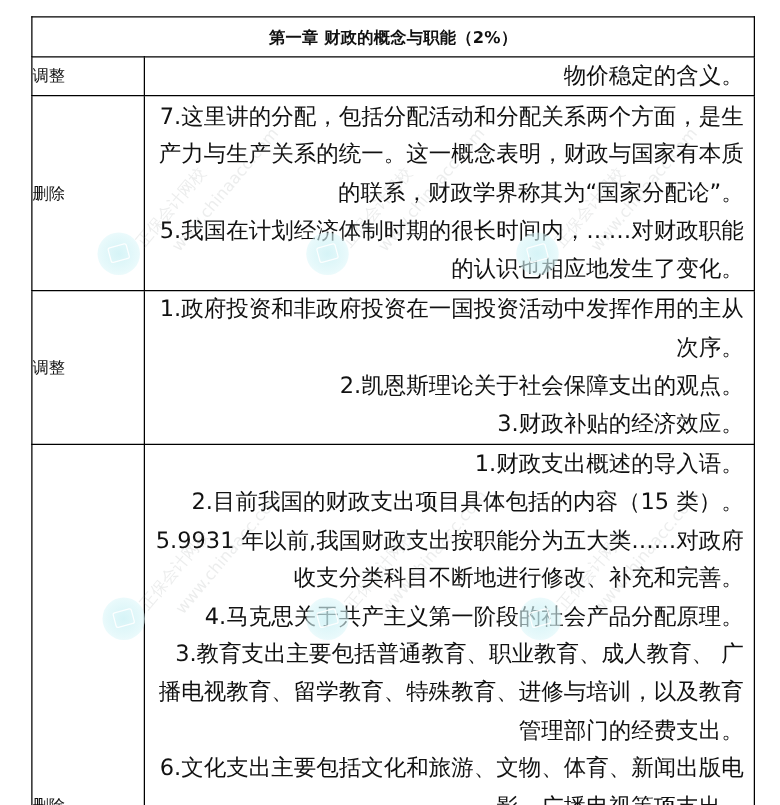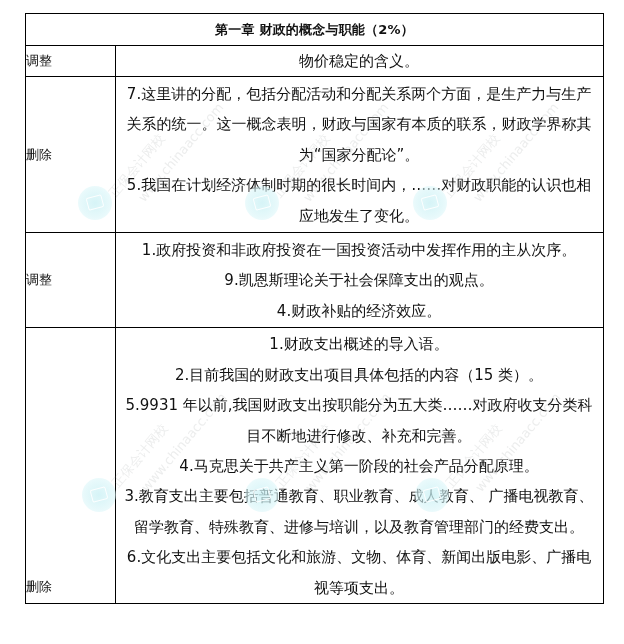--- a/index.html
+++ b/index.html
@@ -43,23 +43,23 @@
     font-weight: bold;
     font-size: 13px;
     letter-spacing: 0.2px;
   }
   .type-cell {
     text-align: left;
     font-size: 13px;
   }
   .content-cell {
     padding: 0 8px 0 7px !important;
-    font-size: 15px;
+    font-size: 18px;
     line-height: 30.4px;
-    text-align: center;
+    text-align: right;
   }
   .content-cell p {
     margin: 0;
     padding: 0;
   }
   .row-a1 td { height: 30px; }
   .row-b1 td { height: 155px; }
   .row-a2 td { height: 94px; }
   .row-b2 td.type-cell {
     vertical-align: bottom;
@@ -128,22 +128,22 @@
           <p>7.这里讲的分配，包括分配活动和分配关系两个方面，是生产力与生产关系的统一。这一概念表明，财政与国家有本质的联系，财政学界称其为“国家分配论”。</p>
           <p>5.我国在计划经济体制时期的很长时间内，……对财政职能的认识也相应地发生了变化。</p>
         </td>
       </tr>
 
 
       <tr class="row-a2">
         <td class="type-cell">调整</td>
         <td class="content-cell">
           <p>1.政府投资和非政府投资在一国投资活动中发挥作用的主从次序。</p>
-          <p>9.凯恩斯理论关于社会保障支出的观点。</p>
-          <p>4.财政补贴的经济效应。</p>
+          <p>2.凯恩斯理论关于社会保障支出的观点。</p>
+          <p>3.财政补贴的经济效应。</p>
         </td>
       </tr>
 
       <tr class="row-b2">
         <td class="type-cell">删除</td>
         <td class="content-cell">
           <p>1.财政支出概述的导入语。</p>
           <p>2.目前我国的财政支出项目具体包括的内容（15 类）。</p>
           <p>5.9931 年以前,我国财政支出按职能分为五大类……对政府收支分类科目不断地进行修改、补充和完善。</p>
           <p>4.马克思关于共产主义第一阶段的社会产品分配原理。</p>

